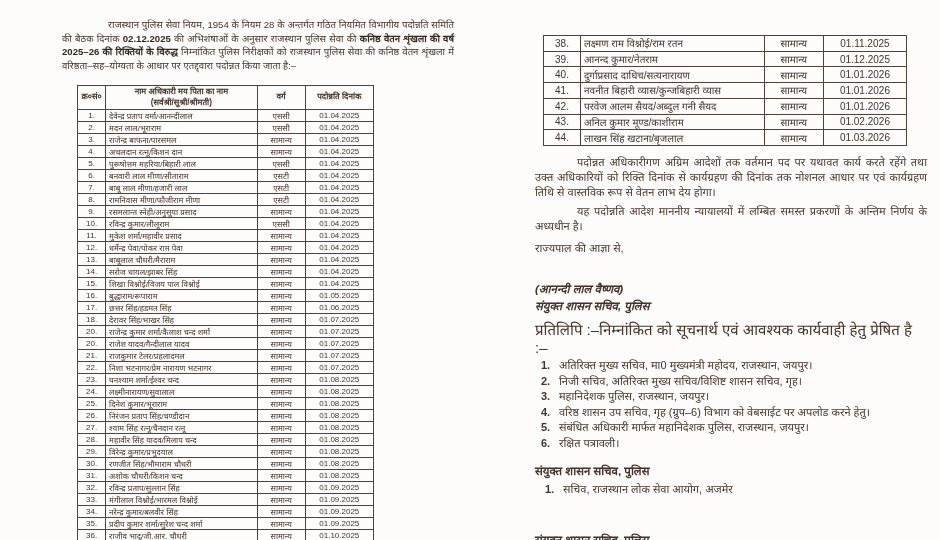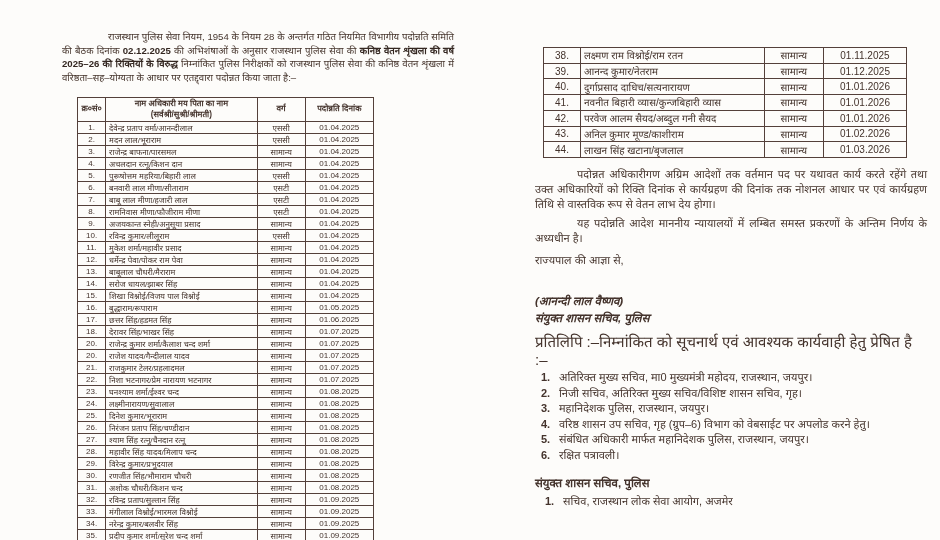--- a/index.html
+++ b/index.html
@@ -3,21 +3,21 @@
 <meta charset="utf-8">
 <style>
   html,body{margin:0;padding:0;}
   body{
     width:940px;height:540px;overflow:hidden;
     background:#fdfcfa;
     font-family:"Liberation Sans", sans-serif;
     color:#44332c;
     position:relative;
   }
-  .page{position:absolute;top:12px;height:441px;}
+  .page{position:absolute;top:0;height:441px;}
   #page1{left:20px;width:445px;}
   #page2{left:505px;width:432px;}
 
   
   .intro{
     position:absolute;left:42px;top:8px;width:392px;
     font-size:9.6px;line-height:13.9px;text-align:justify;
     text-indent:46px;color:#46352d;
   }
   .intro b{color:#342721;}
@@ -133,21 +133,21 @@
           <td class="c-date">01.04.2025</td>
         </tr>
         <tr>
           <td class="c-sno">8.</td>
           <td class="c-name">रामनिवास मीणा/फौजीराम मीणा</td>
           <td class="c-category">एसटी</td>
           <td class="c-date">01.04.2025</td>
         </tr>
         <tr>
           <td class="c-sno">9.</td>
-          <td class="c-name">अजयकान्त स्नेही/अनुसूया प्रसाद</td>
+          <td class="c-name">रसमलान्त स्नेही/अनुसूया प्रसाद</td>
           <td class="c-category">सामान्य</td>
           <td class="c-date">01.04.2025</td>
         </tr>
         <tr>
           <td class="c-sno">10.</td>
           <td class="c-name">रविन्द्र कुमार/लीलूराम</td>
           <td class="c-category">एससी</td>
           <td class="c-date">01.04.2025</td>
         </tr>
         <tr>

